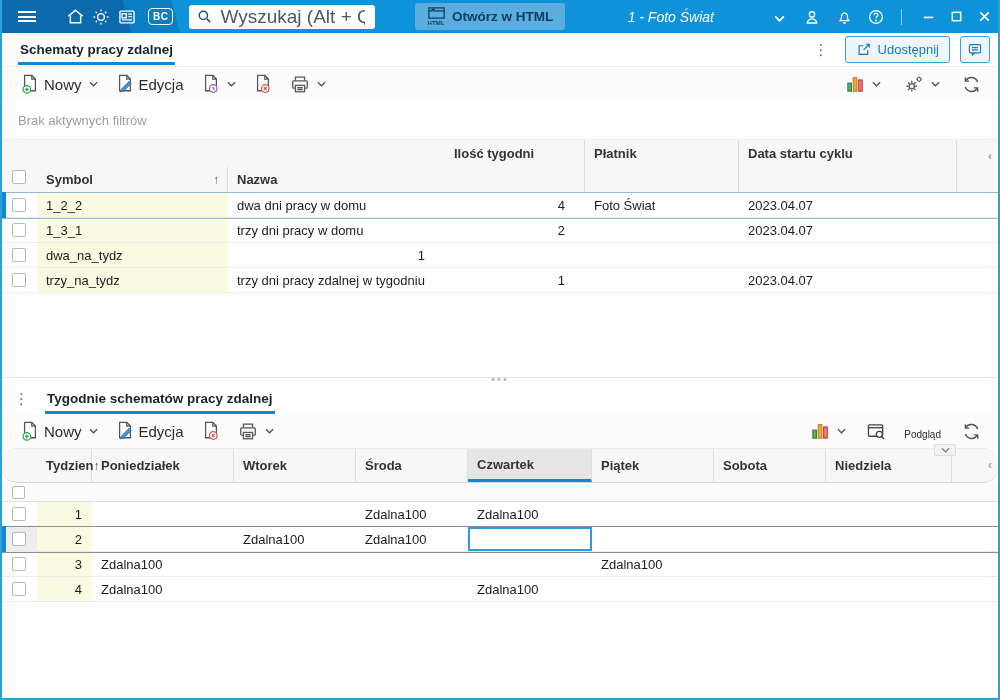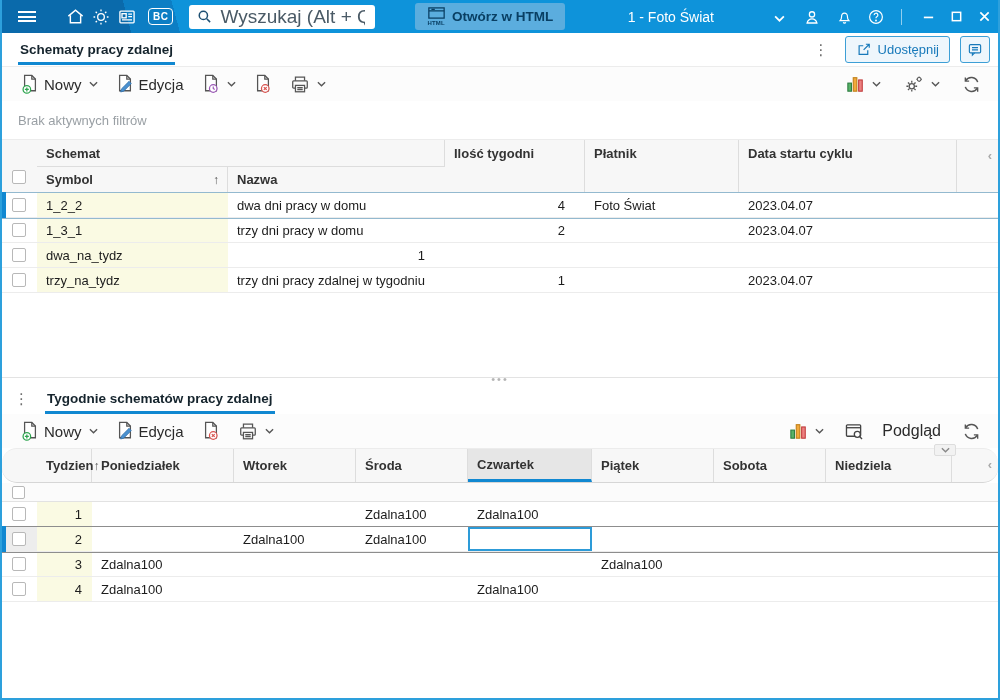--- a/index.html
+++ b/index.html
@@ -13,21 +13,21 @@
   .tb-icon{display:flex;align-items:center;justify-content:center;width:26px;height:26px;cursor:pointer;flex:0 0 auto;}
   .hamburger{margin-left:12px;margin-right:22px;}
   .hamburger .bar{display:block;width:18px;height:2px;background:#fff;margin:2.5px 0;}
   .bc-badge{border:1.6px solid #fff;border-radius:4px;font-size:10px;font-weight:bold;padding:2px 4px;margin:0 10px 0 8px;letter-spacing:.5px;}
   .search-box{display:flex;align-items:center;background:#fff;border:2px solid #fff;border-radius:3px;height:24px;width:186px;padding:0 6px;margin-left:6px;}
   .search-box input{border:none;outline:none;font-size:19px;color:#444;width:100%;background:transparent;font-family:Liberation Sans, sans-serif;}
   .search-box input::placeholder{color:#4a5a66;opacity:1;}
   .html-btn{display:flex;align-items:center;gap:7px;background:#5badde;border-radius:3px;height:27px;padding:0 12px;margin-left:40px;color:#093f63;font-size:13.5px;font-weight:bold;cursor:pointer;}
   .html-ic{display:flex;flex-direction:column;align-items:center;line-height:1;}
   .html-ic .lbl{font-size:6px;font-weight:bold;color:#093f63;margin-top:1px;letter-spacing:.2px;}
-  .company{margin-left:auto;font-size:14px;display:flex;align-items:center;}
+  .company{margin-left:auto;font-size:14px;display:flex;align-items:center;font-style:italic;}
   .company-chevron{margin-left:60px;}
   .tb-right{display:flex;align-items:center;gap:6px;margin-left:14px;}
   .tb-sep{width:1px;height:16px;background:rgba(255,255,255,.55);margin:0 6px;}
   .winctl{display:flex;align-items:center;}
   .winctl .tb-icon{width:28px;}
 
   
   .tabrow{height:34px;flex:0 0 34px;display:flex;align-items:center;background:#fff;border-bottom:1px solid #ececec;padding:0 8px 0 16px;}
   .page-tab{font-size:13.5px;font-weight:bold;color:#15242d;padding:8px 2px 5px;border-bottom:3px solid #1188d1;cursor:pointer;}
   .tabrow-right{margin-left:auto;display:flex;align-items:center;gap:10px;}
@@ -73,21 +73,21 @@
   .g1-row.selected{box-shadow:0 -1px 0 #93b9cf,0 1px 0 #93b9cf;z-index:1;}
 
   .g1-filler{flex:0 0 84px;background:#fff;}
   .splitter{flex:0 0 5px;background:#fff;border-top:1px solid #e3e3e3;display:flex;justify-content:center;position:relative;cursor:row-resize;}
   .splitter .grip{position:absolute;top:-4px;color:#b5b5b5;font-size:11px;letter-spacing:2px;line-height:1;}
 
   
   .tabrow2{height:32px;flex:0 0 32px;display:flex;align-items:center;background:#fff;padding-left:6px;}
   .tabrow2 .page-tab{margin-left:10px;}
   .toolbar2{position:relative;}
-  .preview-btn{display:flex;align-items:center;gap:18px;font-size:16px;color:#2b2b2b;padding:3px 6px;border-radius:3px;cursor:pointer;}
+  .preview-btn{display:flex;align-items:flex-end;gap:18px;font-size:10px;color:#2b2b2b;padding:3px 6px;border-radius:3px;cursor:pointer;}
   .scroll-hint{position:absolute;right:42px;bottom:-8px;background:#f2f2f2;border:1px solid #ddd;border-radius:2px;width:22px;height:12px;display:flex;align-items:center;justify-content:center;z-index:2;}
 
   .g2{--cols2:35px 55px 142px 122px 112px 124px 122px 112px 126px 1fr;}
   .g2-header{display:grid;grid-template-columns:var(--cols2);background:#f7f7f7;border-top:1px solid #ececec;border-bottom:1px solid #d6d6d6;height:35px;font-size:13px;font-weight:bold;color:#333;border-radius:15px;}
   .g2-header .hc{display:flex;align-items:center;padding-left:9px;border-right:1px solid #ddd;}
   .hc-week{display:flex;}
   .hc-week .sort-arrow{margin-left:auto;margin-right:6px;}
   .hc-active{background:#e6e6e6;border-bottom:3px solid #1188d1;font-weight:bold;}
   .g2-header .hc:first-child,.g2-header .hc:last-child{border-right:none;}
   .g2-selectall{display:grid;grid-template-columns:var(--cols2);height:19px;background:#fbfbfb;border-bottom:1px solid #e2e2e2;align-items:center;}
@@ -322,21 +322,20 @@
 
   <div class="filterbar">
     <span class="filter-text">Brak aktywnych filtrów</span>
   </div>
 
   <div class="g1">
     <div class="g1-header">
       <div class="hc hc-corner">
         <div class="checkbox"></div>
       </div>
-      <div class="hc hc-schemat">Schemat</div>
       <div class="hc hc-symbol">
         <span>Symbol</span>
         <span class="sort-arrow">↑</span>
       </div>
       <div class="hc hc-nazwa">Nazwa</div>
       <div class="hc hc-span hc-ilosc">Ilość tygodni</div>
       <div class="hc hc-span hc-platnik">Płatnik</div>
       <div class="hc hc-span hc-data">Data startu cyklu</div>
       <div class="gutter hc-gutter">‹</div>
     </div>

